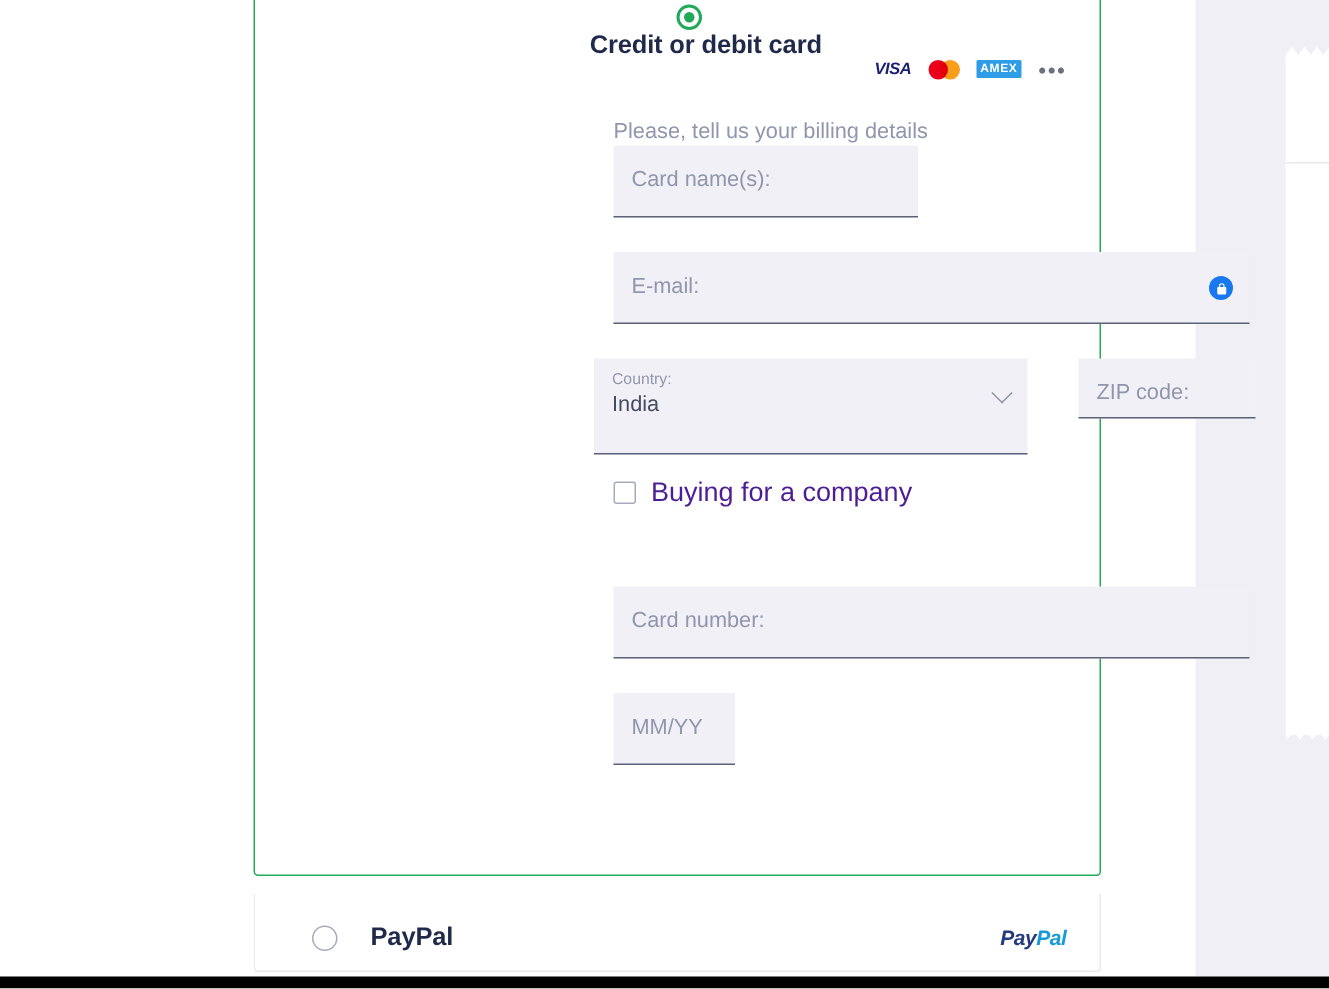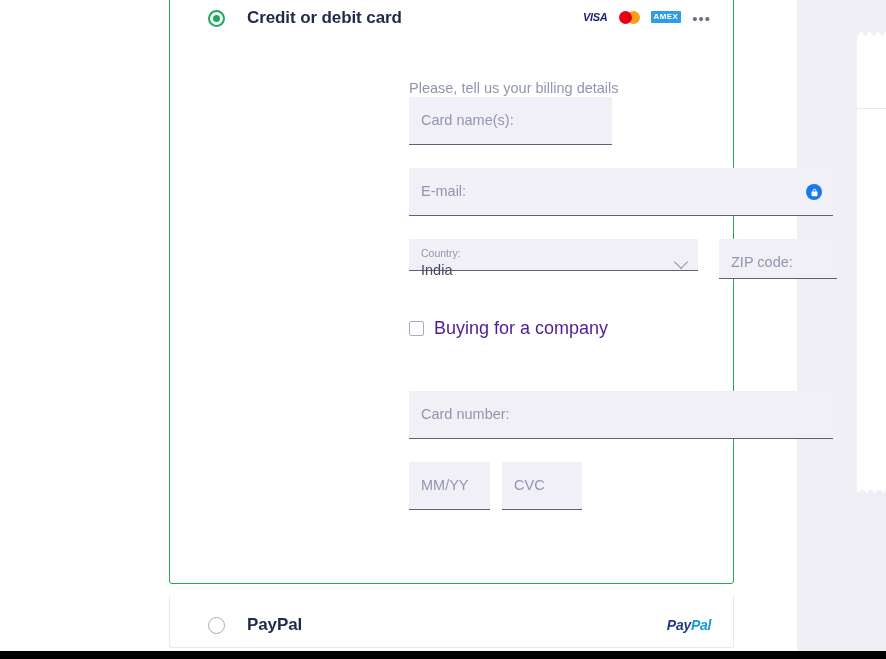--- a/index.html
+++ b/index.html
@@ -95,21 +95,21 @@
   
   .method-header {
     position: absolute;
     left: 0;
     right: 0;
     display: flex;
     align-items: center;
     padding: 0 22px 0 38px;
     box-sizing: border-box;
   }
-  .method-header.credit { top: 16px; height: 30px; }
+  .method-header.credit { top: 16px; height: 30px; flex-direction: column; }
   .method-header.pp     { top: 14px; height: 30px; }
 
   .radio {
     width: 17px;
     height: 17px;
     border-radius: 50%;
     box-sizing: border-box;
     flex: 0 0 auto;
     position: relative;
     cursor: pointer;
@@ -227,21 +227,21 @@
   }
 
   .f-first { left: 239px; top: 110px; width: 203px; height: 48px; }
   .f-first .ph  { top: 15px; }
   .f-last  { left: 464px; top: 110px; width: 203px; height: 48px; }
   .f-last .ph   { top: 15px; }
 
   .f-email { left: 239px; top: 181px; width: 424px; height: 48px; }
   .f-email .ph  { top: 15px; }
 
-  .f-country { left: 239px; top: 252px; width: 289px; height: 32px; text-align: center; }
+  .f-country { left: 226px; top: 252px; width: 289px; height: 64px; text-align: center; }
   .f-country .lbl {
     position: absolute; left: 12px; top: 8px;
     font-size: 10.5px; color: #9096ad;
   }
   .f-country .val {
     position: absolute; left: 12px; top: 23px;
     font-size: 14.5px; color: #444b63;
   }
   .chev {
     position: absolute;
@@ -390,23 +390,20 @@
     </div>
 
 
     <div class="field f-card">
       <span class="ph">Card number:</span>
     </div>
 
     <div class="field f-exp">
       <span class="ph">MM/YY</span>
     </div>
-    <div class="field f-cvc">
-      <span class="ph">CVC</span>
-    </div>
   </div>
 
   <div class="method-card paypal">
     <div class="method-header pp">
       <span class="radio off"></span>
       <span class="method-title">PayPal</span>
       <span class="brand-row">
         <span class="paypal-mark"><span class="pp1">Pay</span><span class="pp2">Pal</span></span>
       </span>
     </div>

